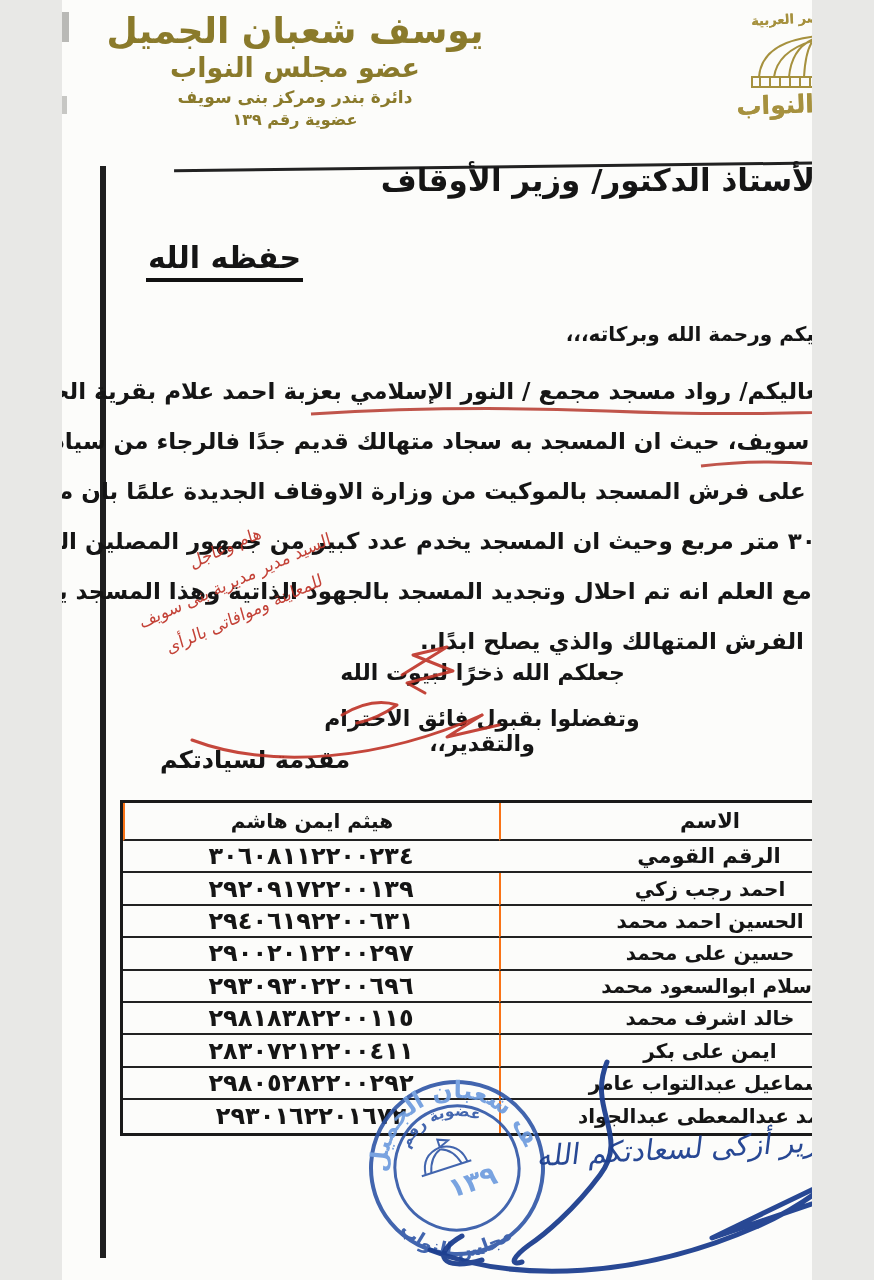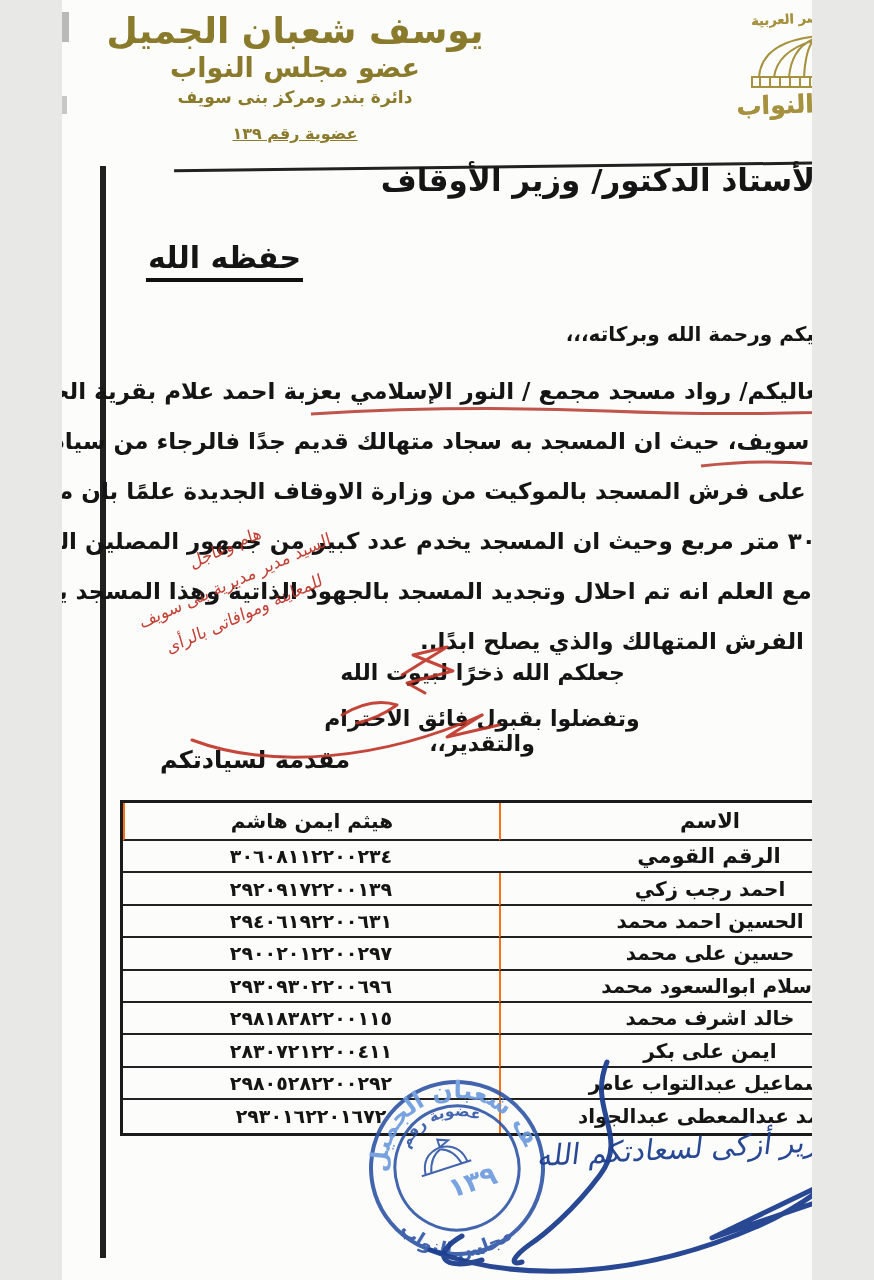--- a/index.html
+++ b/index.html
@@ -7,21 +7,21 @@
     position:relative;width:750px;height:1280px;margin:0 auto;
     background:#fcfcfa;overflow:hidden;
     font-family:"DejaVu Sans",sans-serif;color:#151515;
   }
   [data-name]{box-sizing:border-box;}
   
   .letterhead{position:absolute;left:38px;top:10px;width:390px;text-align:center;color:#8a7a2b;direction:rtl;line-height:1.18;}
   .lh-name{font-size:36px;font-weight:bold;letter-spacing:1px;}
   .lh-role{font-size:27px;font-weight:bold;}
   .lh-district{font-size:17px;font-weight:bold;margin-top:3px;}
-  .lh-member{font-size:16px;font-weight:bold;margin-top:18px;text-decoration:underline;}
+  .lh-member{font-size:16px;font-weight:bold;margin-top:4px;}
   
   .emblem{position:absolute;left:648px;top:10px;width:218px;text-align:center;color:#a6913e;direction:rtl;}
   .em-country{font-size:13px;font-weight:bold;letter-spacing:1px;transform:rotate(-3deg);text-shadow:0 0 .6px #a6913e;}
   .em-dome{margin:2px auto 0;display:block;}
   .em-parl{font-size:25px;font-weight:bold;transform:rotate(-2deg);margin-top:-4px;text-shadow:0 0 .6px #a6913e;}
   
   .top-rule{position:absolute;left:112px;top:160px;width:762px;height:3px;background:#222;transform:rotate(-0.7deg);transform-origin:100% 50%;}
   .left-bar{position:absolute;left:38px;top:166px;width:6px;height:1092px;background:#1f1f1f;}
   .right-artifact{position:absolute;left:869px;top:152px;width:5px;height:150px;background:#2a2a2a;}
   .scan-mark1{position:absolute;left:0;top:12px;width:7px;height:30px;background:#b9b9b6;}
@@ -39,21 +39,21 @@
   
   .redline{position:absolute;pointer-events:none;}
   
   .idtable{
     position:absolute;left:58px;top:800px;width:802px;
     direction:rtl;border:3px solid #1a1a1a;background:transparent;
     display:grid;grid-template-columns:420px 376px;grid-template-rows:38px repeat(9,32.4px);
   }
   .cell{display:flex;align-items:center;justify-content:center;border-bottom:2px solid #222;font-weight:bold;}
   .cell.name{border-left:2px solid #f97316;font-size:20px;}
-  .cell.id{font-size:19px;letter-spacing:5px;}
+  .cell.id{font-size:24px;letter-spacing:5px;}
   .cell.hdr{font-size:21px;}
   .cell.lastrow{border-bottom:none;}
   
   .red-note{position:absolute;left:8px;top:598px;width:330px;direction:rtl;color:#bf3327;
     transform:rotate(-24deg) skewX(-8deg);transform-origin:0 0;font-size:17px;line-height:34px;text-align:center;opacity:.92;}
   .blue-note{position:absolute;left:425px;top:1130px;width:445px;direction:rtl;color:#1d3f8f;
     font-size:29px;transform:rotate(-3deg) skewX(-10deg);opacity:.95;white-space:nowrap;}
   .ink{position:absolute;pointer-events:none;}
 </style>
 </head>

